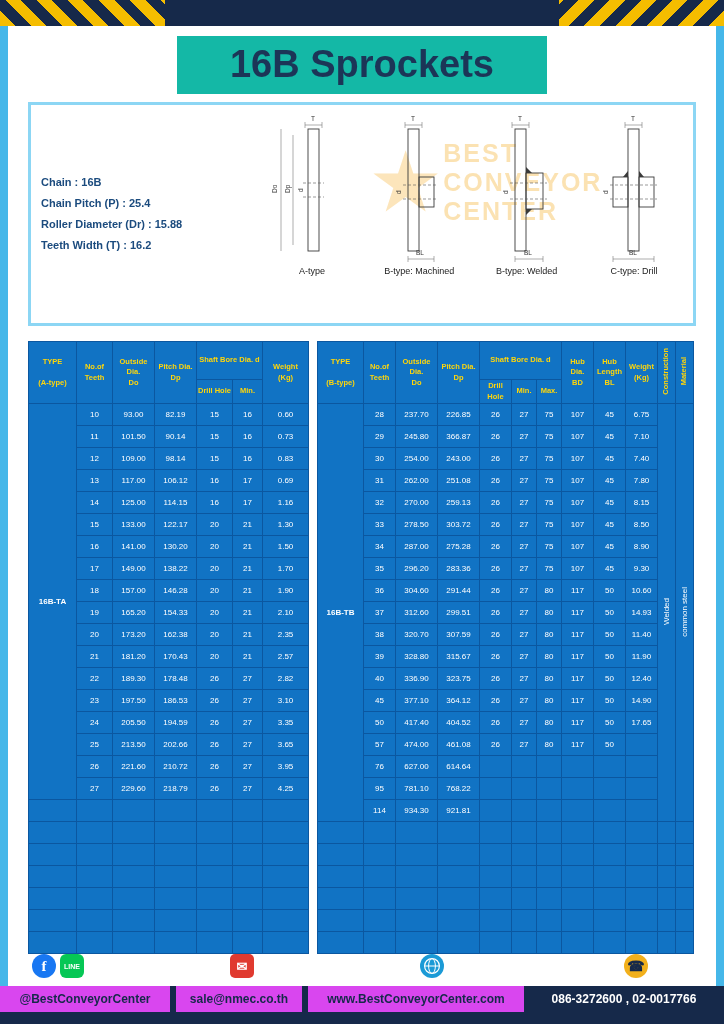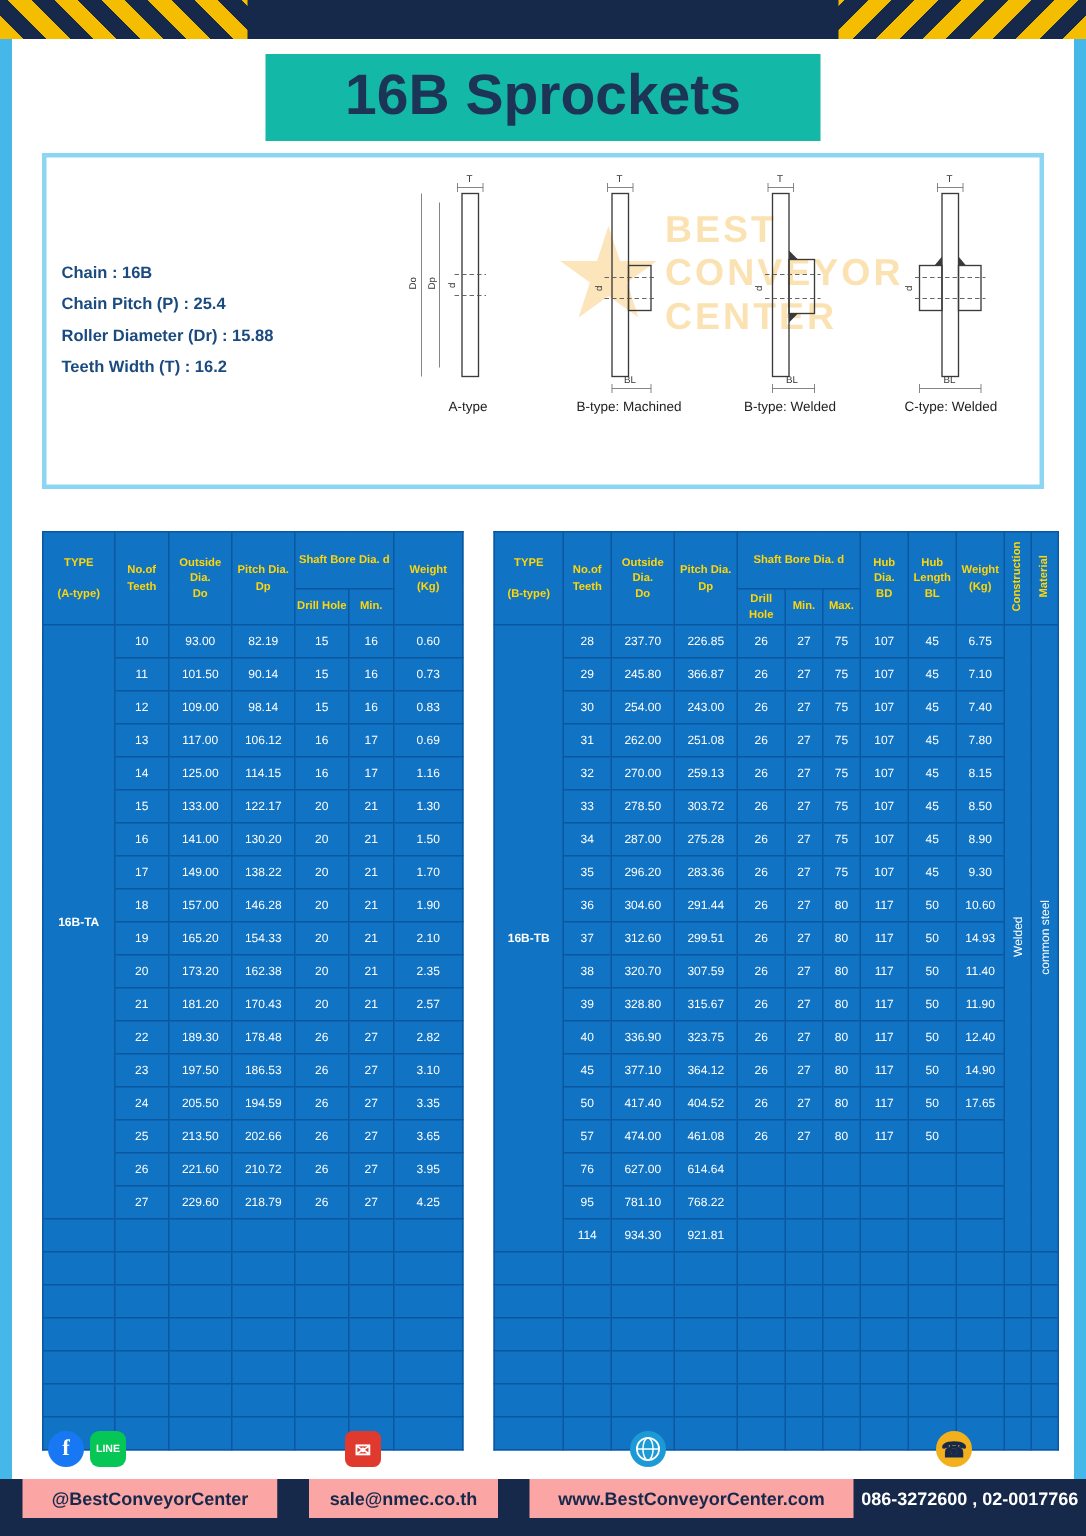--- a/index.html
+++ b/index.html
@@ -29,21 +29,21 @@
   .drawings { flex:1; position:relative; display:flex; justify-content:space-between;
     align-items:flex-start; padding-top:4px; }
   .drawing { position:relative; z-index:1; text-align:center; width:98px; }
   .drawing-label { font-size:9px; color:#222; margin-top:1px; }
   .watermark { position:absolute; left:105px; top:28px; display:flex; align-items:center; z-index:0; pointer-events:none; }
   .wm-star { font-size:84px; line-height:1; color:rgba(244,170,30,.30); }
   .wm-text { font-size:25px; font-weight:bold; letter-spacing:2px; width:175px;
     line-height:1.15; color:rgba(244,170,30,.34); }
 
   
-  .tables { position:absolute; top:328px; left:20px; display:flex; gap:20px;border-radius:25px; }
+  .tables { position:absolute; top:315px; left:20px; display:flex; gap:8px;border-radius:25px; }
   .blue-table { border-collapse:collapse; table-layout:fixed; background:#1173c4; border:1px solid #09457f; }
   .blue-table th, .blue-table td { border:1px solid #0b57a0; text-align:center; vertical-align:middle; overflow:hidden; }
   .blue-table th { color:#ffd60a; font-size:7.5px; font-weight:bold; line-height:1.35; white-space:pre-line; padding:1px; }
   .blue-table td { color:#ffffff; font-size:8px; height:22px; padding:0; }
   .blue-table thead tr:first-child th { height:38px; }
   .blue-table thead tr:last-child th { height:24px; }
   .type-cell { font-weight:bold; font-size:8.5px; }
   .vert { writing-mode:vertical-rl; transform:rotate(180deg); display:inline-block; white-space:nowrap; }
 
   
@@ -59,21 +59,21 @@
     display:flex; align-items:center; justify-content:center; color:#fff; font-weight:bold; }
   .icon.fb    { left:24px;  background:#1877f2; font-size:15px; font-family:"Liberation Serif",serif; }
   .icon.line  { left:52px;  background:#06c755; border-radius:6px; font-size:7px; }
   .icon.mail  { left:222px; background:#e03a2f; border-radius:5px; font-size:13px; }
   .icon.globe { left:412px; background:#1b9ad6; }
   .icon.phone { left:616px; background:#f2b01c; color:#16294a; font-size:14px; }
   .footer-bars { position:absolute; left:0; right:0; bottom:12px; height:26px;
     background:#16294a; display:flex; z-index:2; }
   .bar { height:100%; display:flex; align-items:center; justify-content:center;
     font-size:12px; font-weight:bold; }
-  .bar.yellow { background:#fca5a5; color:#16294a;margin-left:15px; }
+  .bar.yellow { background:#d946ef; color:#16294a; }
   .bar.navy { color:#ffffff; flex:1; }
   .bar-handle { width:170px; } .bar-email { width:126px; } .bar-web { width:216px; }
   .bar-gap { width:6px; background:#16294a; }
   .bottom-strip { position:absolute; left:0; right:0; bottom:0; height:12px; background:#16294a; z-index:2; }
 </style>
 </head>
 <body>
 
 <div class="top-bar">
   <div class="hazard left"></div>
@@ -170,21 +170,21 @@
           <polygon points="42,62 37,62 42,56" fill="#3a3a3a"></polygon>
           <polygon points="53,62 58,62 53,56" fill="#3a3a3a"></polygon>
           <line class="dash" x1="24" y1="70" x2="71" y2="70"></line>
           <line class="dash" x1="24" y1="84" x2="71" y2="84"></line>
           <text class="dtxt" transform="rotate(-90 22 79)" x="22" y="79">d</text>
           <line class="dim" x1="27" y1="144" x2="68" y2="144"></line>
           <line class="dim" x1="27" y1="141" x2="27" y2="147"></line>
             <line class="dim" x1="68" y1="141" x2="68" y2="147"></line>
           <text class="dtxt" x="43" y="140">BL</text>
         </svg>
-        <div class="drawing-label">C-type: Welded</div>
+        <div class="drawing-label">C-type: Drill</div>
       </div>
     </div>
   </div>
 
   <div class="tables">
     <table class="blue-table" id="table-a">
       <colgroup>
         <col style="width:48px">
           <col style="width:36px">
           <col style="width:42px">

